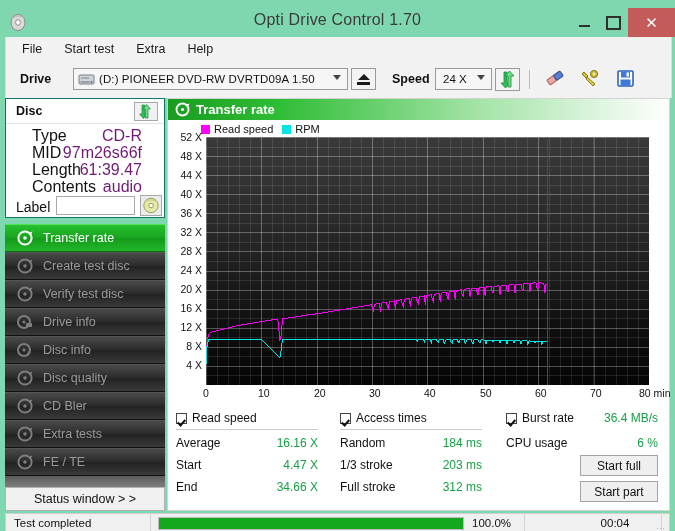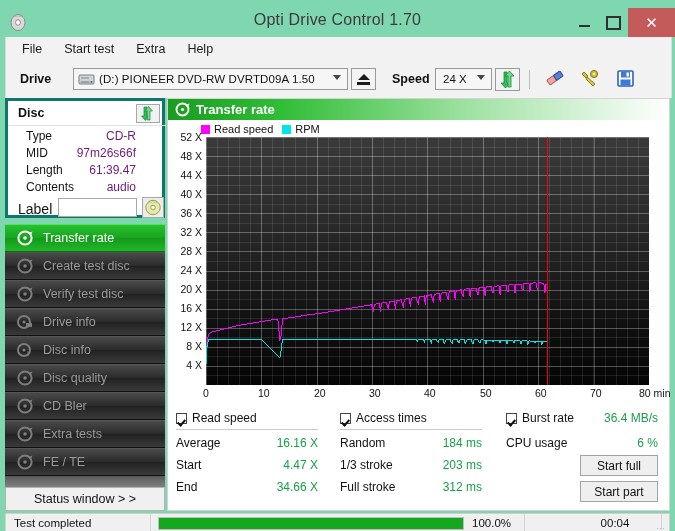--- a/index.html
+++ b/index.html
@@ -74,26 +74,26 @@
   .tbtn.flat{background:transparent;border:none;}
   .btn-refresh{left:489px;}
   .btn-erase{left:538px;}
   .btn-tools{left:573px;}
   .btn-save{left:608px;}
   .tbsep{position:absolute;left:523px;top:10px;width:1px;height:19px;background:#bdbdbd;}
   
   .sidebar{position:absolute;left:5px;top:90px;width:160px;height:413px;}
   .disc-box{
     position:absolute;left:0;top:0;width:160px;height:120px;
-    background:#fff;border:3px solid #0f766e;box-sizing:border-box;
+    background:#fff;border:1px solid #0f766e;box-sizing:border-box;
   }
   .disc-head{position:absolute;left:0;top:0;width:158px;height:24px;border-bottom:1px solid #e2e2e2;}
   .disc-head .t{position:absolute;left:10px;top:5px;font-size:12.5px;font-weight:bold;color:#111;}
   .disc-head .rbtn{position:absolute;right:6px;top:3px;width:24px;height:19px;background:#f1f1f1;border:1px solid #a8a8a8;box-sizing:border-box;}
-  .disc-row{position:absolute;left:8px;width:128px;height:17px;font-size:12px;}
+  .disc-row{position:absolute;left:16px;width:128px;height:17px;font-size:16px;}
   .disc-row .k{position:absolute;left:10px;top:0;color:#111;}
   .disc-row .v{position:absolute;right:8px;top:0;color:#701a75;}
   .label-row{position:absolute;left:0;top:97px;width:158px;height:22px;}
   .label-row .k{position:absolute;left:10px;top:3px;font-size:14px;color:#111;}
   .label-input{position:absolute;left:50px;top:0px;width:79px;height:19px;background:#fff;border:1px solid #a9a9a9;box-sizing:border-box;}
   .label-btn{position:absolute;left:134px;top:-1px;width:22px;height:21px;background:#ececec;border:1px solid #a8a8a8;box-sizing:border-box;}
   .navlist{position:absolute;left:0;top:126px;width:160px;}
   .navitem{
     position:relative;width:160px;height:28px;margin-bottom:0px;
     background:linear-gradient(to bottom,#4a4a4a 0%,#2b2b2b 48%,#222 52%,#3a3a3a 100%);

